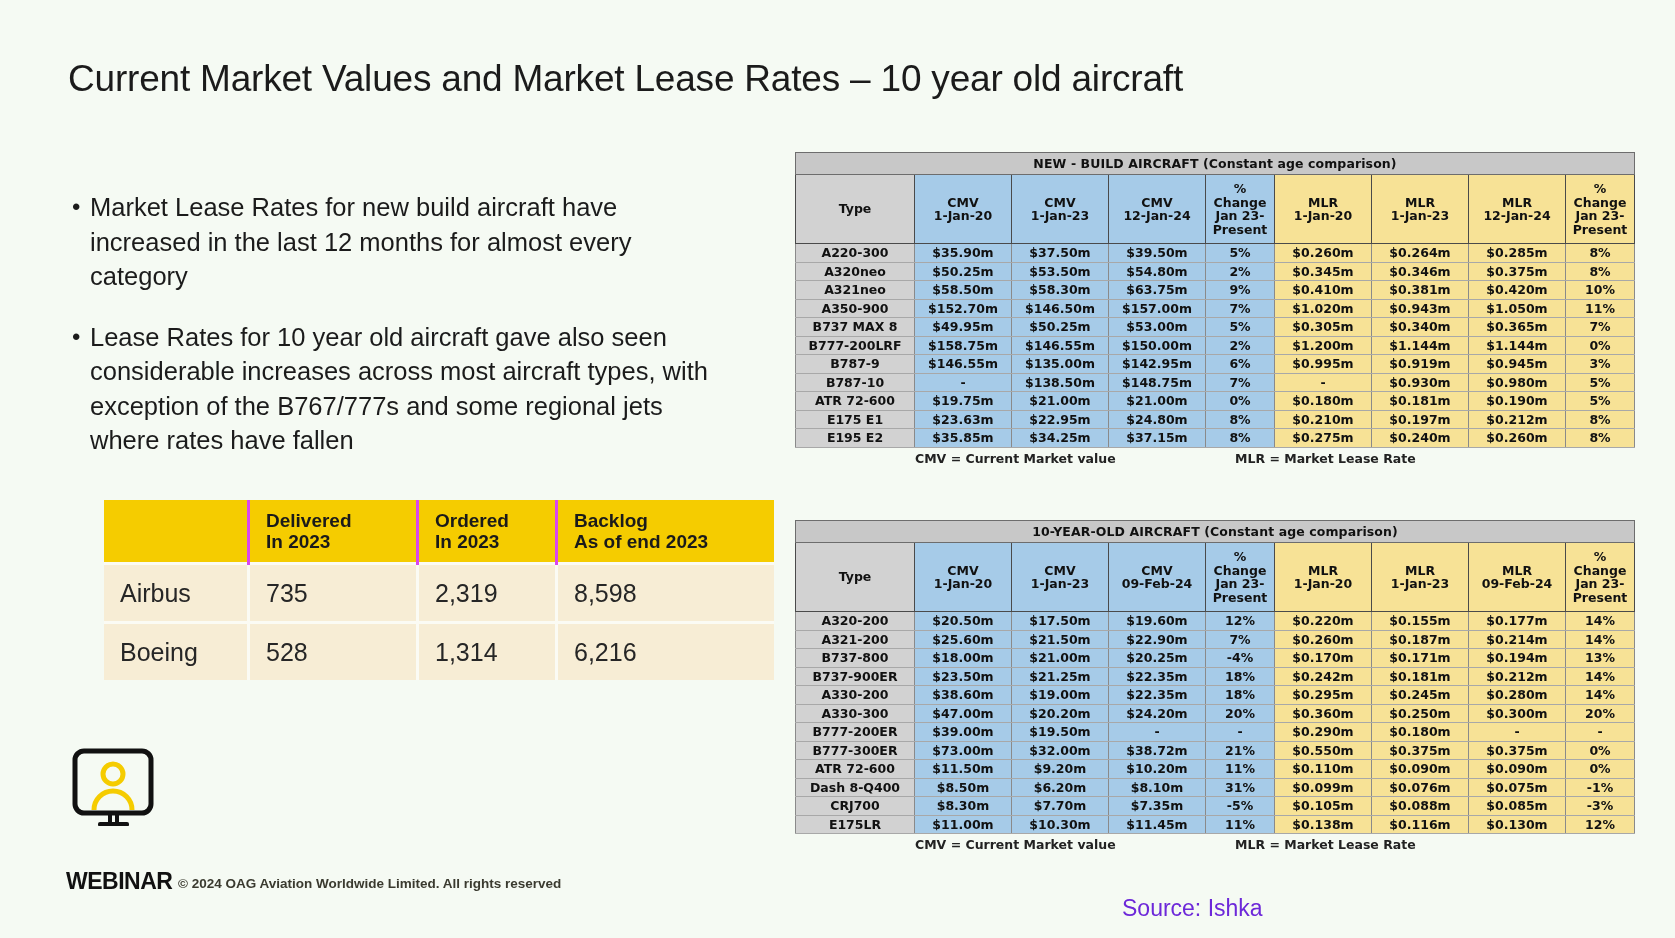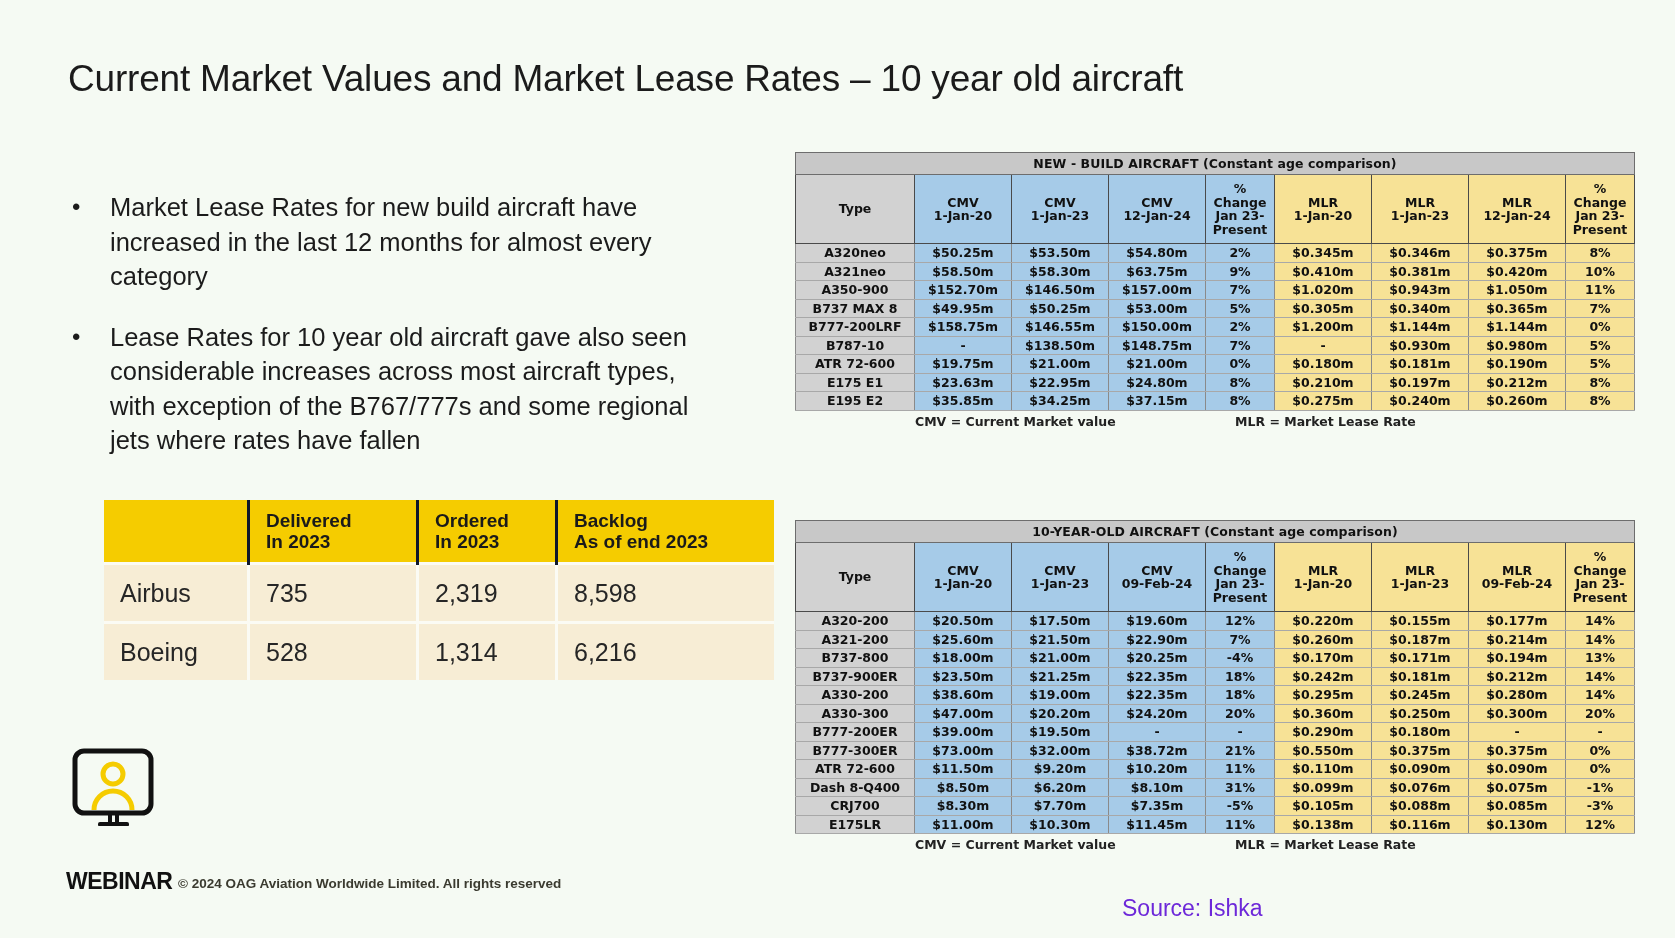--- a/index.html
+++ b/index.html
@@ -19,37 +19,37 @@
     letter-spacing:-0.2px;white-space:nowrap;
   }
 
   
   .bullets{position:absolute;left:72px;top:190px;width:640px;}
   .bullet{display:flex;margin-bottom:26px;}
   .bullet .dot{
     width:18px;flex:0 0 18px;font-size:24px;line-height:34px;color:#1b1b1b;
   }
   .bullet .btext{
-    font-size:25.5px;line-height:34.5px;color:#1b1b1b;margin-left:20px;
+    font-size:25.5px;line-height:34.5px;color:#1b1b1b;
   }
 
   
   .orders{
     position:absolute;left:104px;top:500px;
     border-collapse:collapse;
   }
   .orders td,.orders th{
     padding:0;
     text-align:left;
     vertical-align:middle;
   }
   .orders thead th{
     background:#f5cc00;color:#1a1a1a;font-size:19px;font-weight:bold;
     height:50px;line-height:21px;padding:6px 0 6px 16px;
-    border-right:3px solid #0f172a;
+    border-right:3px solid #d946ef;
   }
   .orders thead th:last-child{border-right:none;}
   .orders thead th.blank{width:112px;padding:0;}
   .orders tbody td{
     background:#f7edd5;color:#262626;font-size:25px;
     height:50px;padding:3px 15px 3px 16px;
     border-top:3px solid #fbfbf4;
     border-right:3px solid #fbfbf4;
   }
   .orders tbody td:last-child{border-right:none;}
@@ -243,20 +243,31 @@
             <th class="hd mlr w-pct">
               <div>%</div>
               <div>Change</div>
               <div>Jan 23-</div>
               <div>Present</div>
             </th>
           </tr>
       </thead>
       <tbody id="tbl-new-body">
           <tr>
+            <td class="type w-type">A220-300</td>
+            <td class="cmv w-val">$35.90m</td>
+            <td class="cmv w-val">$37.50m</td>
+            <td class="cmv w-val">$39.50m</td>
+            <td class="cmv w-pct">5%</td>
+            <td class="mlr w-val">$0.260m</td>
+            <td class="mlr w-val">$0.264m</td>
+            <td class="mlr w-val">$0.285m</td>
+            <td class="mlr w-pct">8%</td>
+          </tr>
+          <tr>
             <td class="type w-type">A320neo</td>
             <td class="cmv w-val">$50.25m</td>
             <td class="cmv w-val">$53.50m</td>
             <td class="cmv w-val">$54.80m</td>
             <td class="cmv w-pct">2%</td>
             <td class="mlr w-val">$0.345m</td>
             <td class="mlr w-val">$0.346m</td>
             <td class="mlr w-val">$0.375m</td>
             <td class="mlr w-pct">8%</td>
           </tr>
@@ -298,20 +309,31 @@
             <td class="cmv w-val">$158.75m</td>
             <td class="cmv w-val">$146.55m</td>
             <td class="cmv w-val">$150.00m</td>
             <td class="cmv w-pct">2%</td>
             <td class="mlr w-val">$1.200m</td>
             <td class="mlr w-val">$1.144m</td>
             <td class="mlr w-val">$1.144m</td>
             <td class="mlr w-pct">0%</td>
           </tr>
           <tr>
+            <td class="type w-type">B787-9</td>
+            <td class="cmv w-val">$146.55m</td>
+            <td class="cmv w-val">$135.00m</td>
+            <td class="cmv w-val">$142.95m</td>
+            <td class="cmv w-pct">6%</td>
+            <td class="mlr w-val">$0.995m</td>
+            <td class="mlr w-val">$0.919m</td>
+            <td class="mlr w-val">$0.945m</td>
+            <td class="mlr w-pct">3%</td>
+          </tr>
+          <tr>
             <td class="type w-type">B787-10</td>
             <td class="cmv w-val">-</td>
             <td class="cmv w-val">$138.50m</td>
             <td class="cmv w-val">$148.75m</td>
             <td class="cmv w-pct">7%</td>
             <td class="mlr w-val">-</td>
             <td class="mlr w-val">$0.930m</td>
             <td class="mlr w-val">$0.980m</td>
             <td class="mlr w-pct">5%</td>
           </tr>

